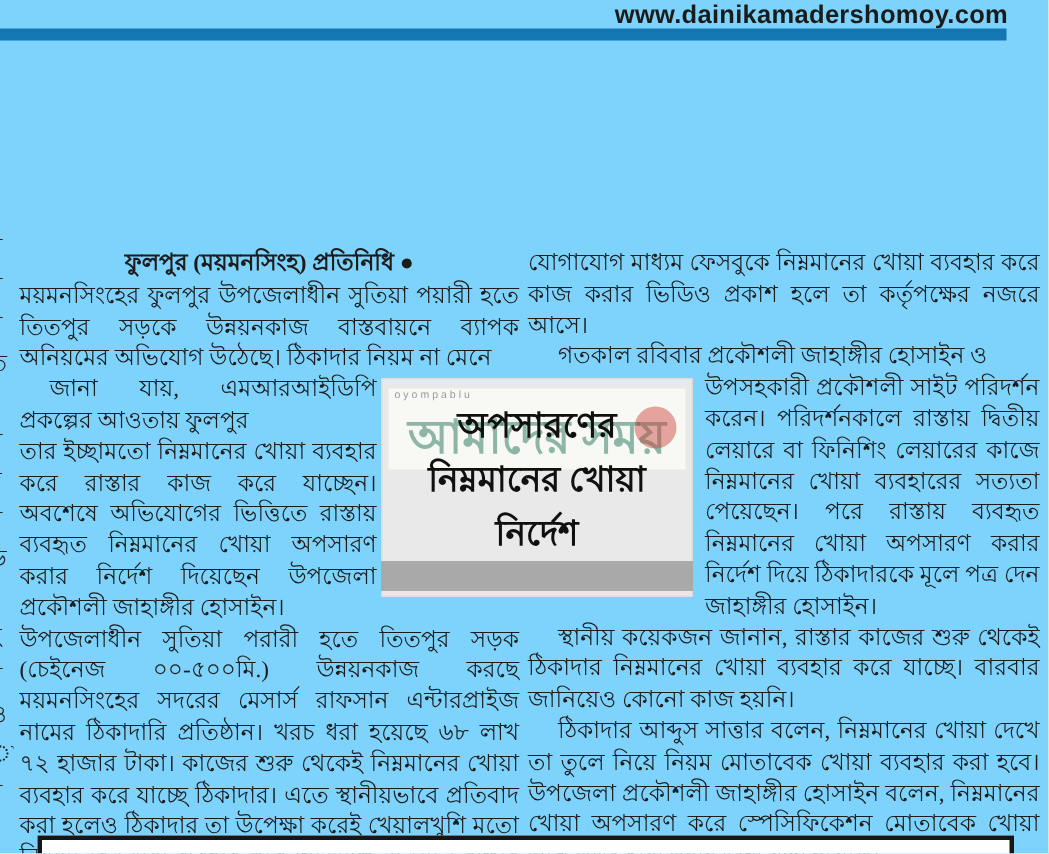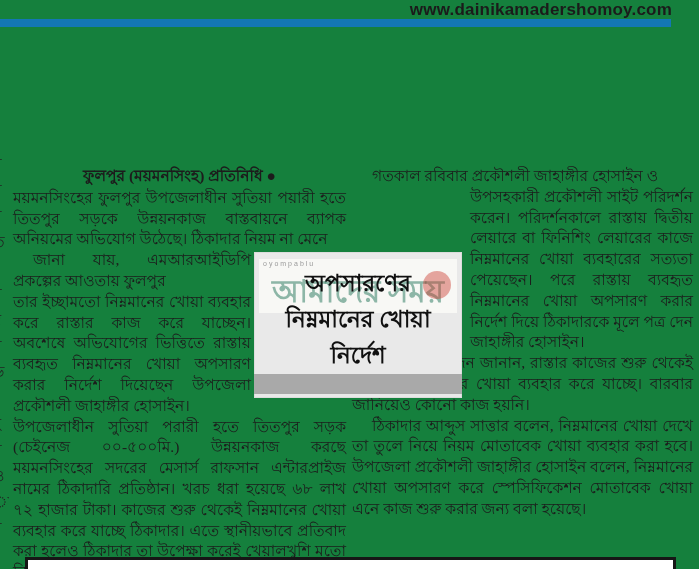--- a/index.html
+++ b/index.html
@@ -1,20 +1,20 @@
 <!DOCTYPE html>
 <html><head>
 <meta charset="utf-8">
 <style>
   html,body{margin:0;padding:0;background:#ffffff;}
   #page{
     position:relative;
     width:699px;height:569px;
     overflow:hidden;
-    background:#15803d;
+    background:#7dd3fc;
     font-family:"Liberation Serif", serif;
     color:#191919;
   }
   
   .site-url{
     position:absolute;top:0px;left:0;right:27px;
     text-align:right;
     font-family:"Liberation Sans", sans-serif;
     font-weight:600;font-size:17px;color:#1b1b1b;
     letter-spacing:0.2px;
@@ -123,20 +123,21 @@
     <p class="byline">ফুলপুর (ময়মনসিংহ) প্রতিনিধি ●</p>
     <p class="body-par">ময়মনসিংহের ফুলপুর উপজেলাধীন সুতিয়া পয়ারী হতে তিতপুর সড়কে উন্নয়নকাজ বাস্তবায়নে ব্যাপক অনিয়মের অভিযোগ উঠেছে। ঠিকাদার নিয়ম না মেনে</p>
     <div class="narrow">
       <p class="body-par indent">জানা যায়, এমআরআইডিপি প্রকল্পের আওতায় ফুলপুর</p>
       <p class="body-par">তার ইচ্ছামতো নিম্নমানের খোয়া ব্যবহার করে রাস্তার কাজ করে যাচ্ছেন। অবশেষে অভিযোগের ভিত্তিতে রাস্তায় ব্যবহৃত নিম্নমানের খোয়া অপসারণ করার নির্দেশ দিয়েছেন উপজেলা প্রকৌশলী জাহাঙ্গীর হোসাইন।</p>
     </div>
     <p class="body-par">উপজেলাধীন সুতিয়া পরারী হতে তিতপুর সড়ক (চেইনেজ ০০-৫০০মি.) উন্নয়নকাজ করছে ময়মনসিংহের সদরের মেসার্স রাফসান এন্টারপ্রাইজ নামের ঠিকাদারি প্রতিষ্ঠান। খরচ ধরা হয়েছে ৬৮ লাখ ৭২ হাজার টাকা। কাজের শুরু থেকেই নিম্নমানের খোয়া ব্যবহার করে যাচ্ছে ঠিকাদার। এতে স্থানীয়ভাবে প্রতিবাদ করা হলেও ঠিকাদার তা উপেক্ষা করেই খেয়ালখুশি মতো নিম্নমানের খোয়া ব্যবহার করে শিডিউল না মেনে রাস্তার কাজ চালিয়ে যাচ্ছে। সামাজিক</p>
   </div>
 
   <div class="col col-right">
+    <p class="body-par">যোগাযোগ মাধ্যম ফেসবুকে নিম্নমানের খোয়া ব্যবহার করে কাজ করার ভিডিও প্রকাশ হলে তা কর্তৃপক্ষের নজরে আসে।</p>
     <p class="body-par indent">গতকাল রবিবার প্রকৌশলী জাহাঙ্গীর হোসাইন ও</p>
     <div class="shifted">
       <p class="body-par">উপসহকারী প্রকৌশলী সাইট পরিদর্শন করেন। পরিদর্শনকালে রাস্তায় দ্বিতীয় লেয়ারে বা ফিনিশিং লেয়ারের কাজে নিম্নমানের খোয়া ব্যবহারের সত্যতা পেয়েছেন। পরে রাস্তায় ব্যবহৃত নিম্নমানের খোয়া অপসারণ করার নির্দেশ দিয়ে ঠিকাদারকে মূলে পত্র দেন জাহাঙ্গীর হোসাইন।</p>
     </div>
     <p class="body-par indent">স্থানীয় কয়েকজন জানান, রাস্তার কাজের শুরু থেকেই ঠিকাদার নিম্নমানের খোয়া ব্যবহার করে যাচ্ছে। বারবার জানিয়েও কোনো কাজ হয়নি।</p>
     <p class="body-par indent">ঠিকাদার আব্দুস সাত্তার বলেন, নিম্নমানের খোয়া দেখে তা তুলে নিয়ে নিয়ম মোতাবেক খোয়া ব্যবহার করা হবে। উপজেলা প্রকৌশলী জাহাঙ্গীর হোসাইন বলেন, নিম্নমানের খোয়া অপসারণ করে স্পেসিফিকেশন মোতাবেক খোয়া এনে কাজ শুরু করার জন্য বলা হয়েছে।</p>
   </div>
 
   <div class="inset-box" style="background: rgb(233, 233, 233);">
     <div class="inset-strip">

